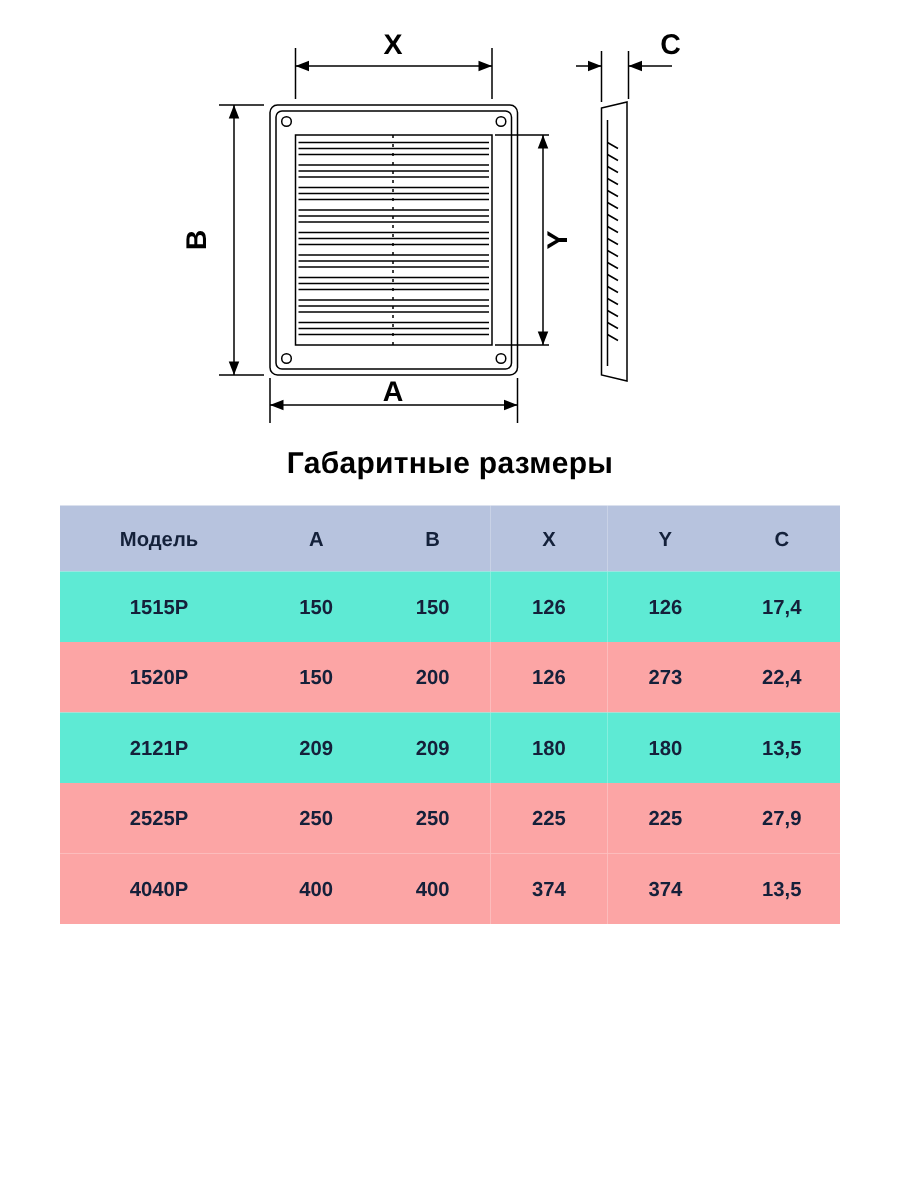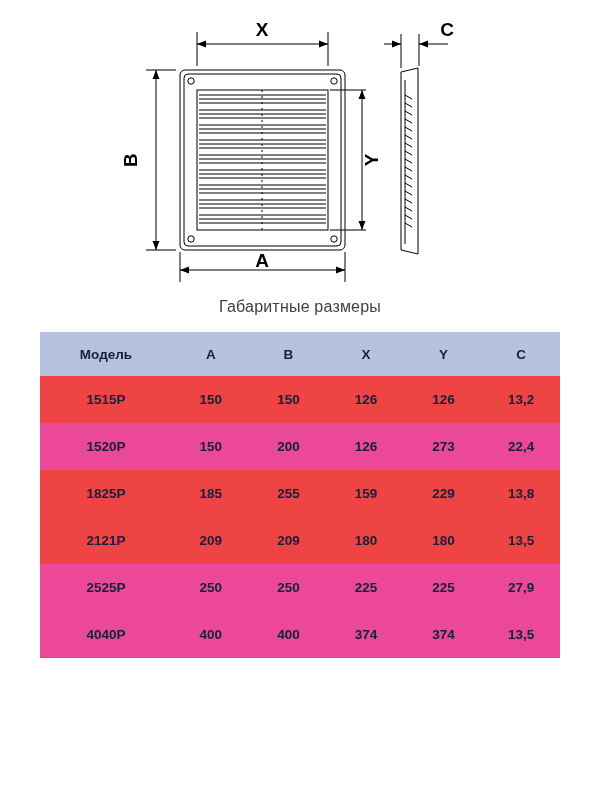--- a/index.html
+++ b/index.html
@@ -23,23 +23,23 @@
   .diagram-area {
     position: relative;
     width: 600px;
     height: 290px;
   }
   .diagram-area svg {
     display: block;
   }
   .table-title {
     text-align: center;
-    font-size: 16px;
-    font-weight: normal;
-    color: #404040;
+    font-size: 20px;
+    font-weight: bold;
+    color: #000000;
     margin: 8px 0 10px 0;
     letter-spacing: 0.2px;
   }
   .table-wrap {
     width: 520px;
     margin: 16px auto;
   }
   table.dims {
     border-collapse: collapse;
     width: 100%;
@@ -60,24 +60,24 @@
   }
   table.dims td {
     height: 45px;
     text-align: center;
     font-size: 13.5px;
     font-weight: bold;
     color: #15203a;
     border: none;
   }
   table.dims tr.row-odd td {
-    background: #ef4444;
+    background: #5eead4;
   }
   table.dims tr.row-even td {
-    background: #ec4899;
+    background: #fca5a5;
   }
   .svg-label {
     font-family: "Liberation Sans", sans-serif;
     font-size: 19px;
     font-weight: bold;
     fill: #000000;
   }
 </style>
 </head>
 <body>
@@ -191,39 +191,31 @@
           <th>C</th>
         </tr>
       </thead>
       <tbody>
           <tr class="row-odd">
             <td class="model-col">1515Р</td>
             <td>150</td>
             <td>150</td>
             <td>126</td>
             <td>126</td>
-            <td>13,2</td>
+            <td>17,4</td>
           </tr>
           <tr class="row-even">
             <td class="model-col">1520Р</td>
             <td>150</td>
             <td>200</td>
             <td>126</td>
             <td>273</td>
             <td>22,4</td>
           </tr>
           <tr class="row-odd">
-            <td class="model-col">1825Р</td>
-            <td>185</td>
-            <td>255</td>
-            <td>159</td>
-            <td>229</td>
-            <td>13,8</td>
-          </tr>
-          <tr class="row-odd">
             <td class="model-col">2121Р</td>
             <td>209</td>
             <td>209</td>
             <td>180</td>
             <td>180</td>
             <td>13,5</td>
           </tr>
           <tr class="row-even">
             <td class="model-col">2525Р</td>
             <td>250</td>

